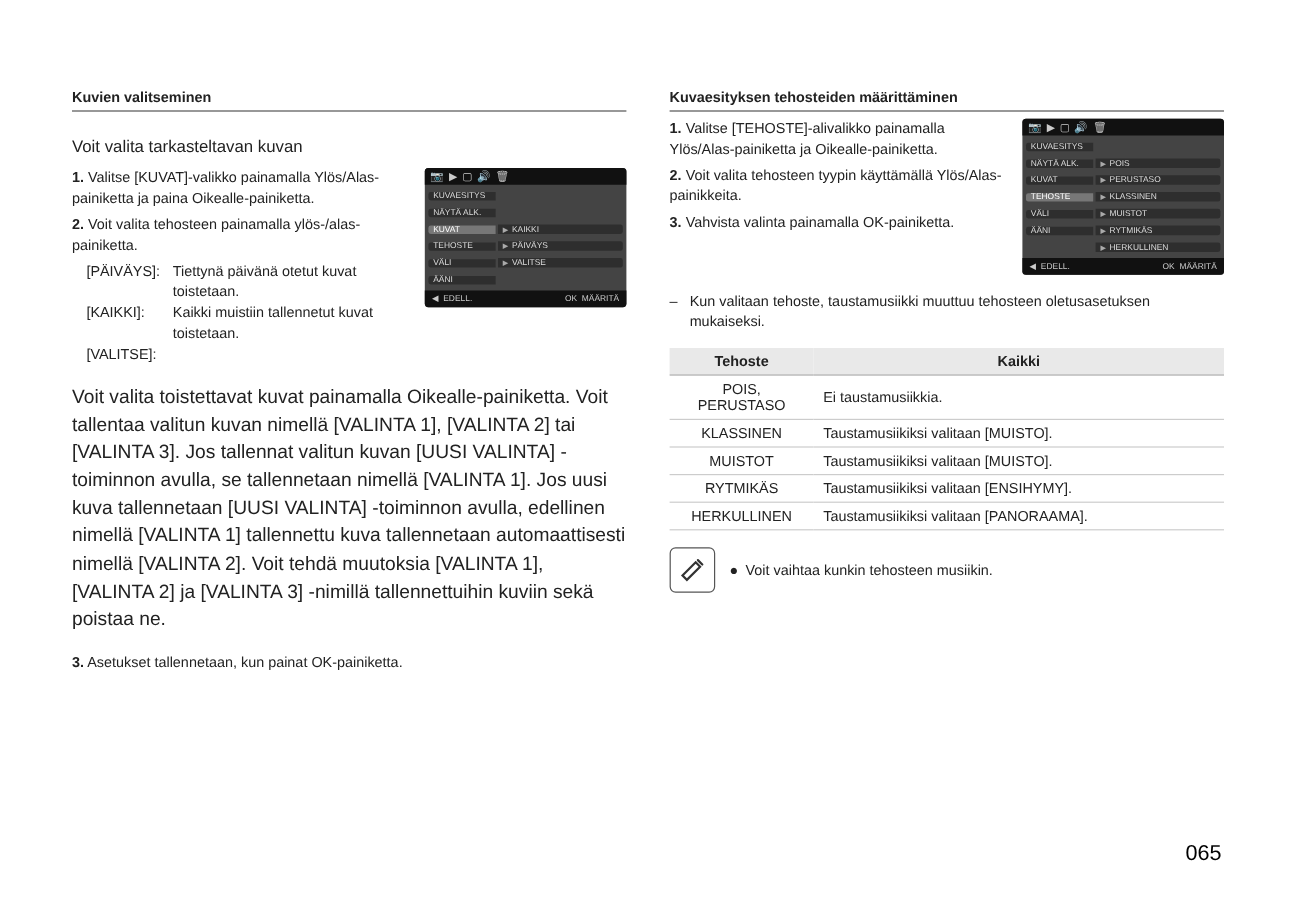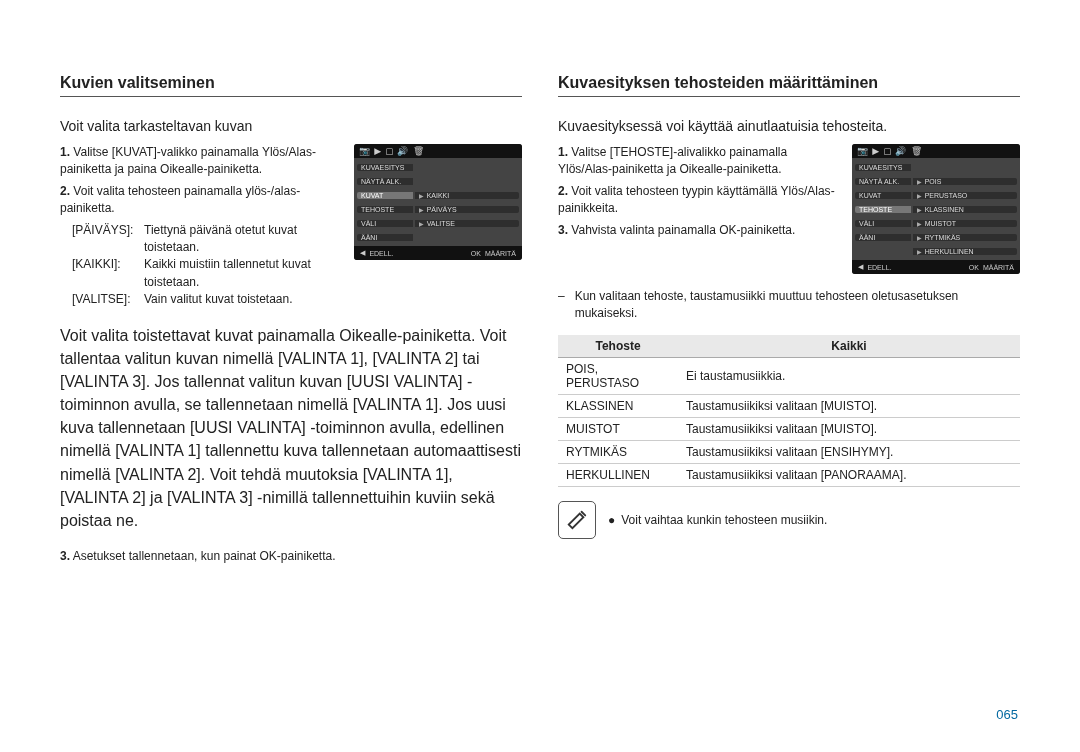--- a/index.html
+++ b/index.html
@@ -39,21 +39,21 @@
   .columns {
     display: flex;
     gap: 36px;
     margin-top: 18px;
   }
   .col {
     flex: 1;
     min-width: 0;
   }
   .section-title {
-    font-size: 16px;
+    font-size: 12px;
     font-weight: bold;
     border-bottom: 1.5px solid #555;
     padding-bottom: 4px;
     margin-bottom: 6px;
   }
   .lead {
     font-size: 14px;
     margin-bottom: 10px;
     margin-top: 21px;
   }
@@ -161,21 +161,21 @@
     background: #e9e9e9;
     font-weight: bold;
     border-bottom: 1px solid #aaa;
     padding: 4px 8px;
     text-align: center;
   }
   table.effects td {
     border-bottom: 1px solid #ccc;
     padding: 4px 8px;
   }
-  table.effects td:first-child { width: 120px; }
+  table.effects td:first-child { text-align: center; width: 120px; }
 
   .note-row {
     display: flex;
     align-items: center;
     gap: 12px;
     margin-top: 14px;
     font-size: 12px;
   }
   .pencil-icon {
     width: 38px; height: 38px;
@@ -185,22 +185,22 @@
     align-items: center;
     justify-content: center;
     font-size: 20px;
   }
   .bullet { font-size: 12px; display: flex; gap: 6px; }
 
   .pagenum {
     position: absolute;
     right: 62px;
     bottom: 30px;
-    font-size: 13px;
-    color: #0369a1;
+    font-size: 18px;
+    color: #000000;
   }
 </style>
 </head>
 <body>
 
 <div class="page">
 
   <div class="columns">
 
     <div class="col">
@@ -223,21 +223,20 @@
             <div class="def-row">
                 <div class="def-term">[PÄIVÄYS]:</div>
                 <div class="def-desc">Tiettynä päivänä otetut kuvat toistetaan.</div>
               </div>
             <div class="def-row">
                 <div class="def-term">[KAIKKI]:</div>
                 <div class="def-desc">Kaikki muistiin tallennetut kuvat toistetaan.</div>
               </div>
             <div class="def-row">
                 <div class="def-term">[VALITSE]:</div>
-                <div class="def-desc">Vain valitut kuvat toistetaan.</div>
               </div>
           </div>
         </div>
 
         <div class="screenshot">
           <div class="osd">
             <div class="osd-topbar">
               <span class="ic">📷</span>
               <span class="ic">▶</span>
               <span class="ic">▢</span>
@@ -293,21 +292,20 @@
       <p class="long">Voit valita toistettavat kuvat painamalla Oikealle-painiketta. Voit tallentaa valitun kuvan nimellä [VALINTA 1], [VALINTA 2] tai [VALINTA 3]. Jos tallennat valitun kuvan [UUSI VALINTA] -toiminnon avulla, se tallennetaan nimellä [VALINTA 1]. Jos uusi kuva tallennetaan [UUSI VALINTA] -toiminnon avulla, edellinen nimellä [VALINTA 1] tallennettu kuva tallennetaan automaattisesti nimellä [VALINTA 2]. Voit tehdä muutoksia [VALINTA 1], [VALINTA 2] ja [VALINTA 3] -nimillä tallennettuihin kuviin sekä poistaa ne.</p>
 
       <div class="instructions" style="margin-top:16px">
         <span class="num">3.</span>
         <span>Asetukset tallennetaan, kun painat </span><span class="bold">OK</span><span>-painiketta.</span>
       </div>
     </div>
 
     <div class="col">
       <h2 class="section-title">Kuvaesityksen tehosteiden määrittäminen</h2>
-      <p class="lead">Kuvaesityksessä voi käyttää ainutlaatuisia tehosteita.</p>
 
       <div class="content-row">
         <div class="instructions">
           <ol>
             <li>
               <span class="num">1.</span>
               <span>Valitse [TEHOSTE]-alivalikko painamalla </span><span class="bold">Ylös/Alas</span><span>-painiketta ja </span><span class="bold">Oikealle</span><span>-painiketta.</span>
             </li>
             <li>
               <span class="num">2.</span>

